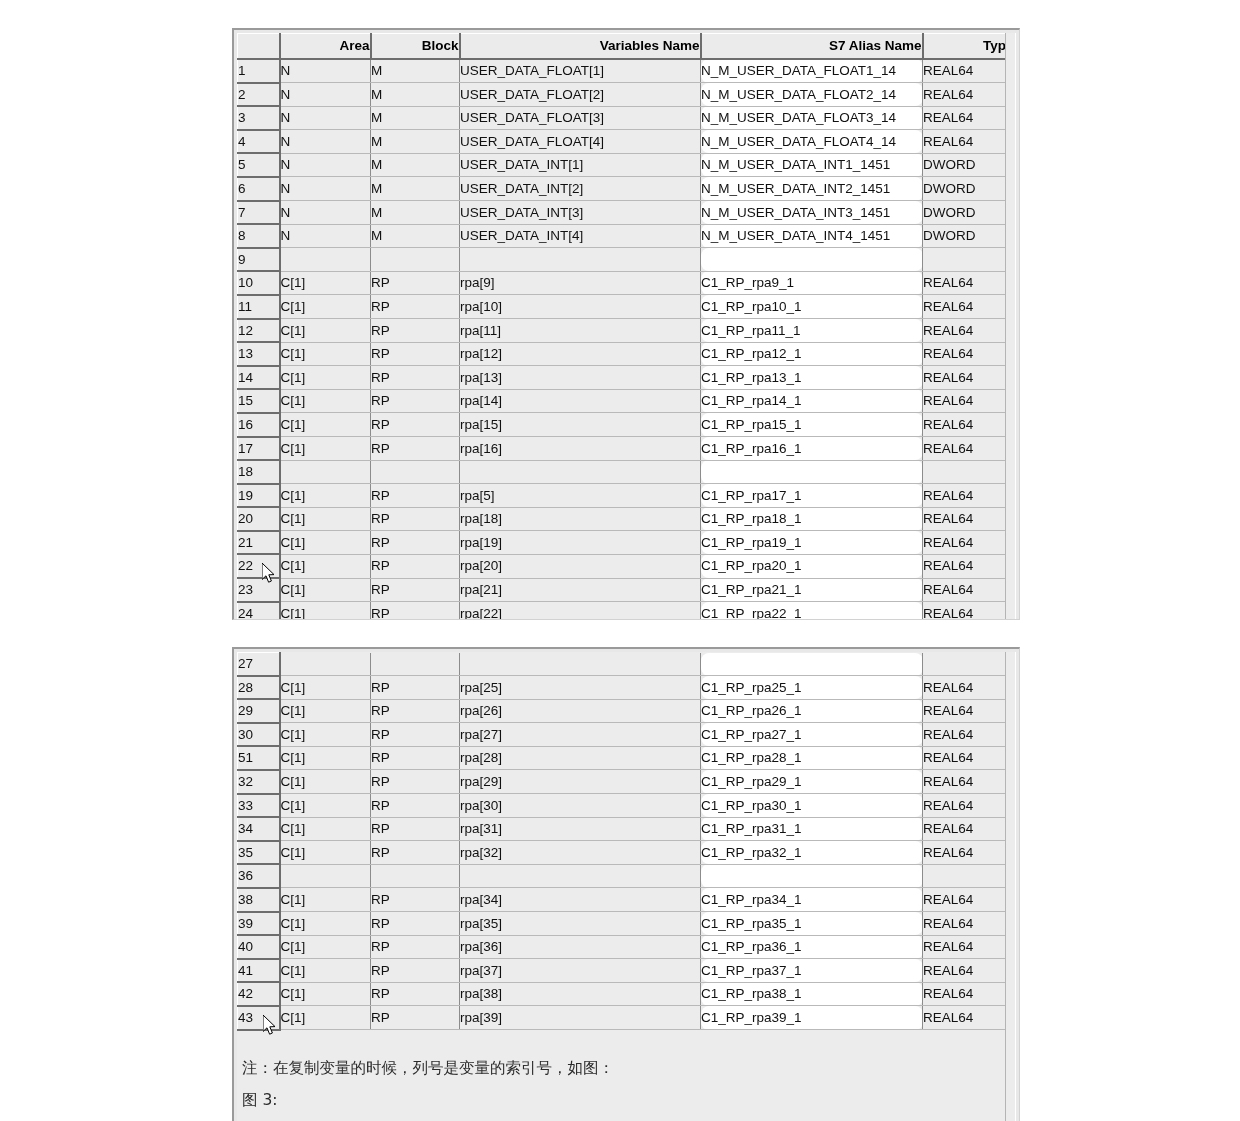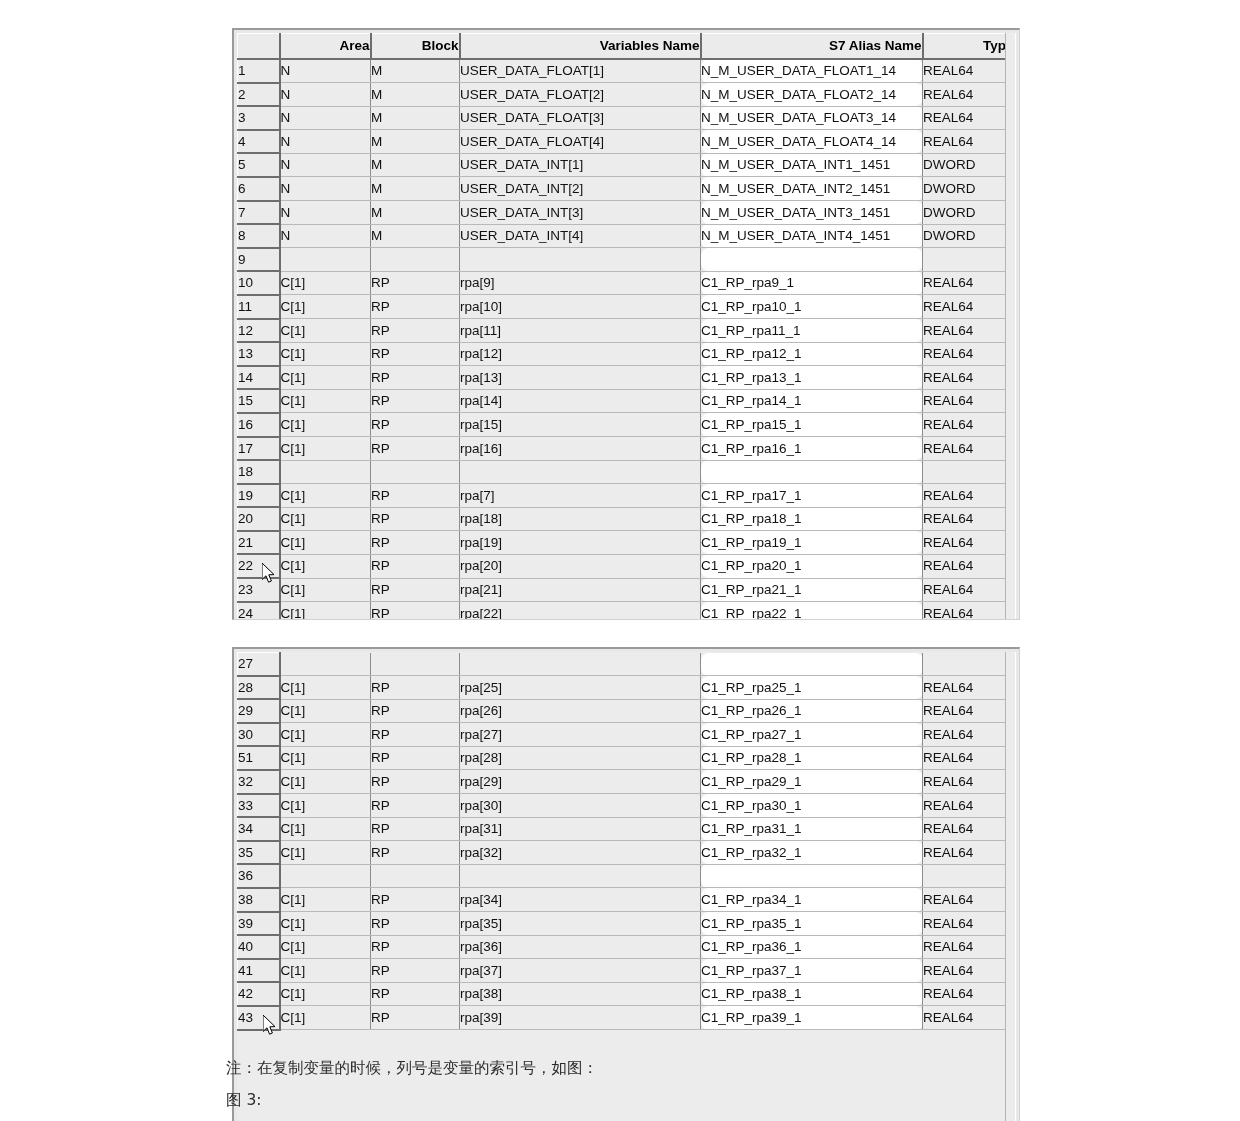--- a/index.html
+++ b/index.html
@@ -130,21 +130,21 @@
     width: 15px;
     height: 22px;
     pointer-events: none;
   }
   #cursor-top   { left: 262px; top: 563px; }
   #cursor-bottom{ left: 263px; top: 1015px; }
 
   
   .caption-block {
     position: absolute;
-    left: 226px;
+    left: 242px;
     top: 1052px;
     width: 800px;
     font-family: "DejaVu Sans", sans-serif;
     font-size: 15.5px;
     color: #2b2b2b;
     line-height: 32px;
   }
   .caption-line { white-space: nowrap; }
 </style>
 </head>
@@ -313,21 +313,21 @@
             <td class="cell"></td>
             <td class="cell"></td>
             <td class="cell"></td>
             <td class="cell white"></td>
             <td class="cell last"></td>
           </tr>
           <tr>
             <td class="rn">19</td>
             <td class="cell">C[1]</td>
             <td class="cell">RP</td>
-            <td class="cell">rpa[7]</td>
+            <td class="cell">rpa[5]</td>
             <td class="cell white">C1_RP_rpa17_1</td>
             <td class="cell last">REAL64</td>
           </tr>
           <tr>
             <td class="rn">20</td>
             <td class="cell">C[1]</td>
             <td class="cell">RP</td>
             <td class="cell">rpa[18]</td>
             <td class="cell white">C1_RP_rpa18_1</td>
             <td class="cell last">REAL64</td>

